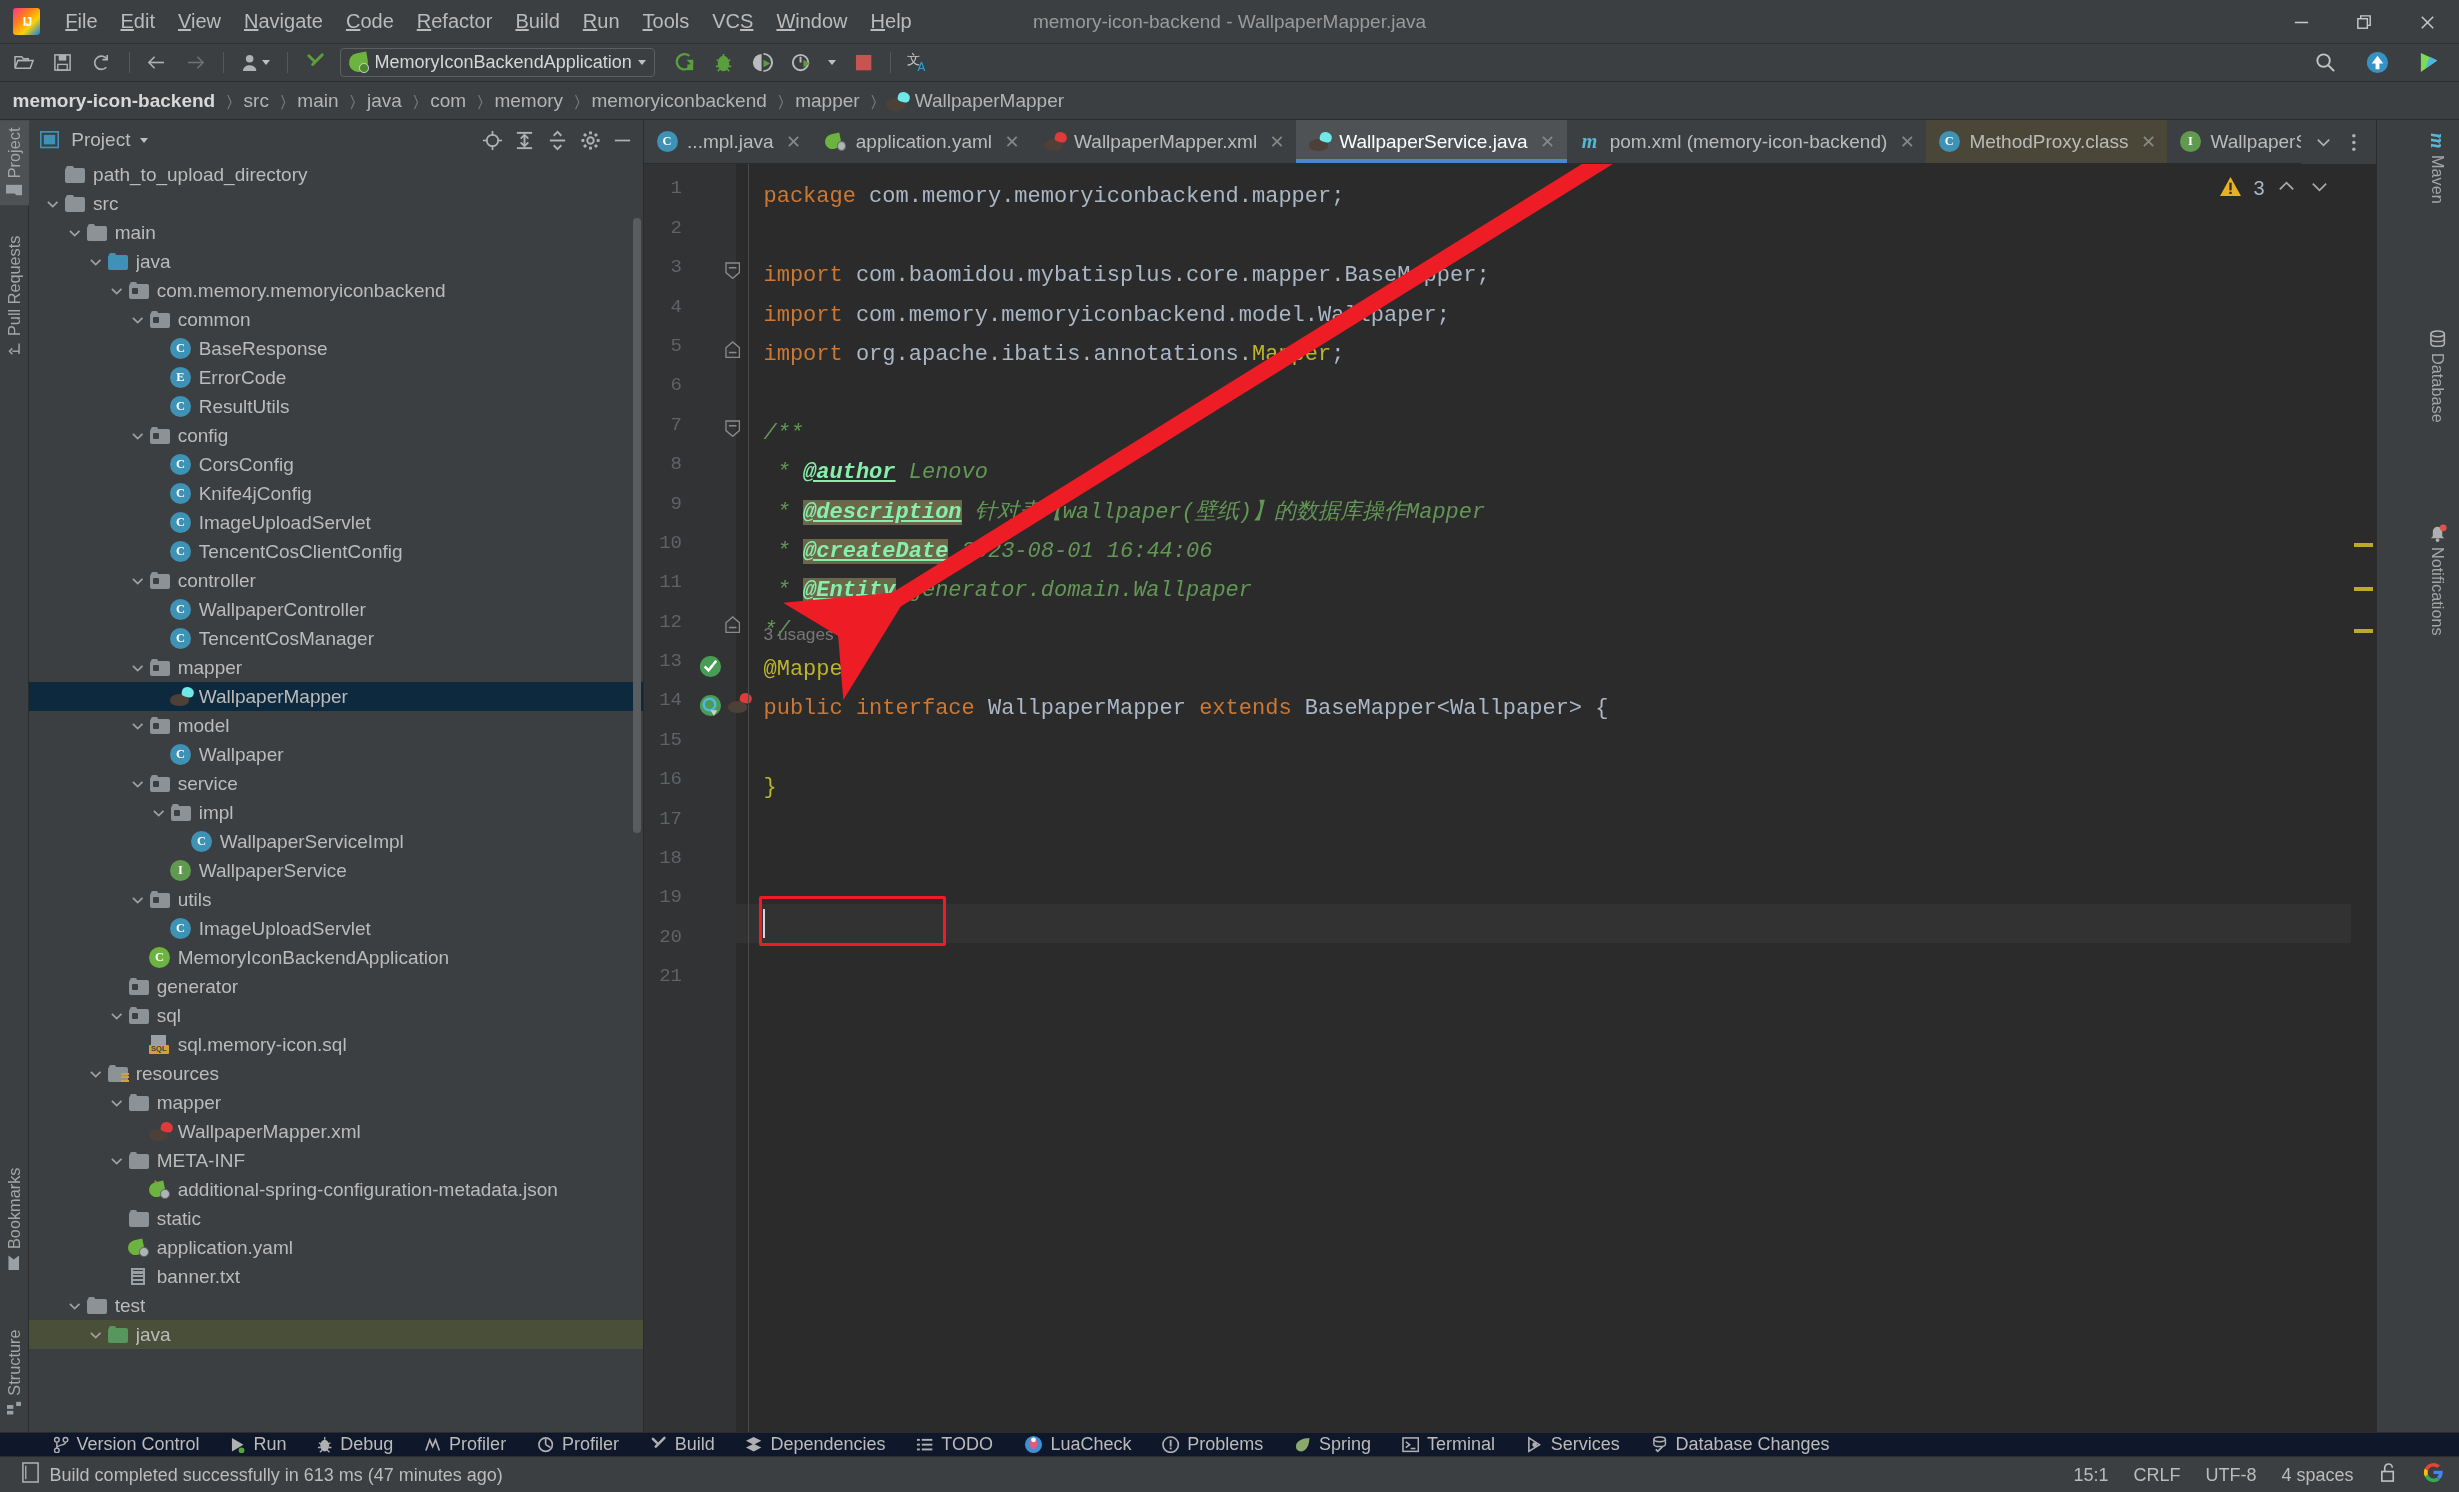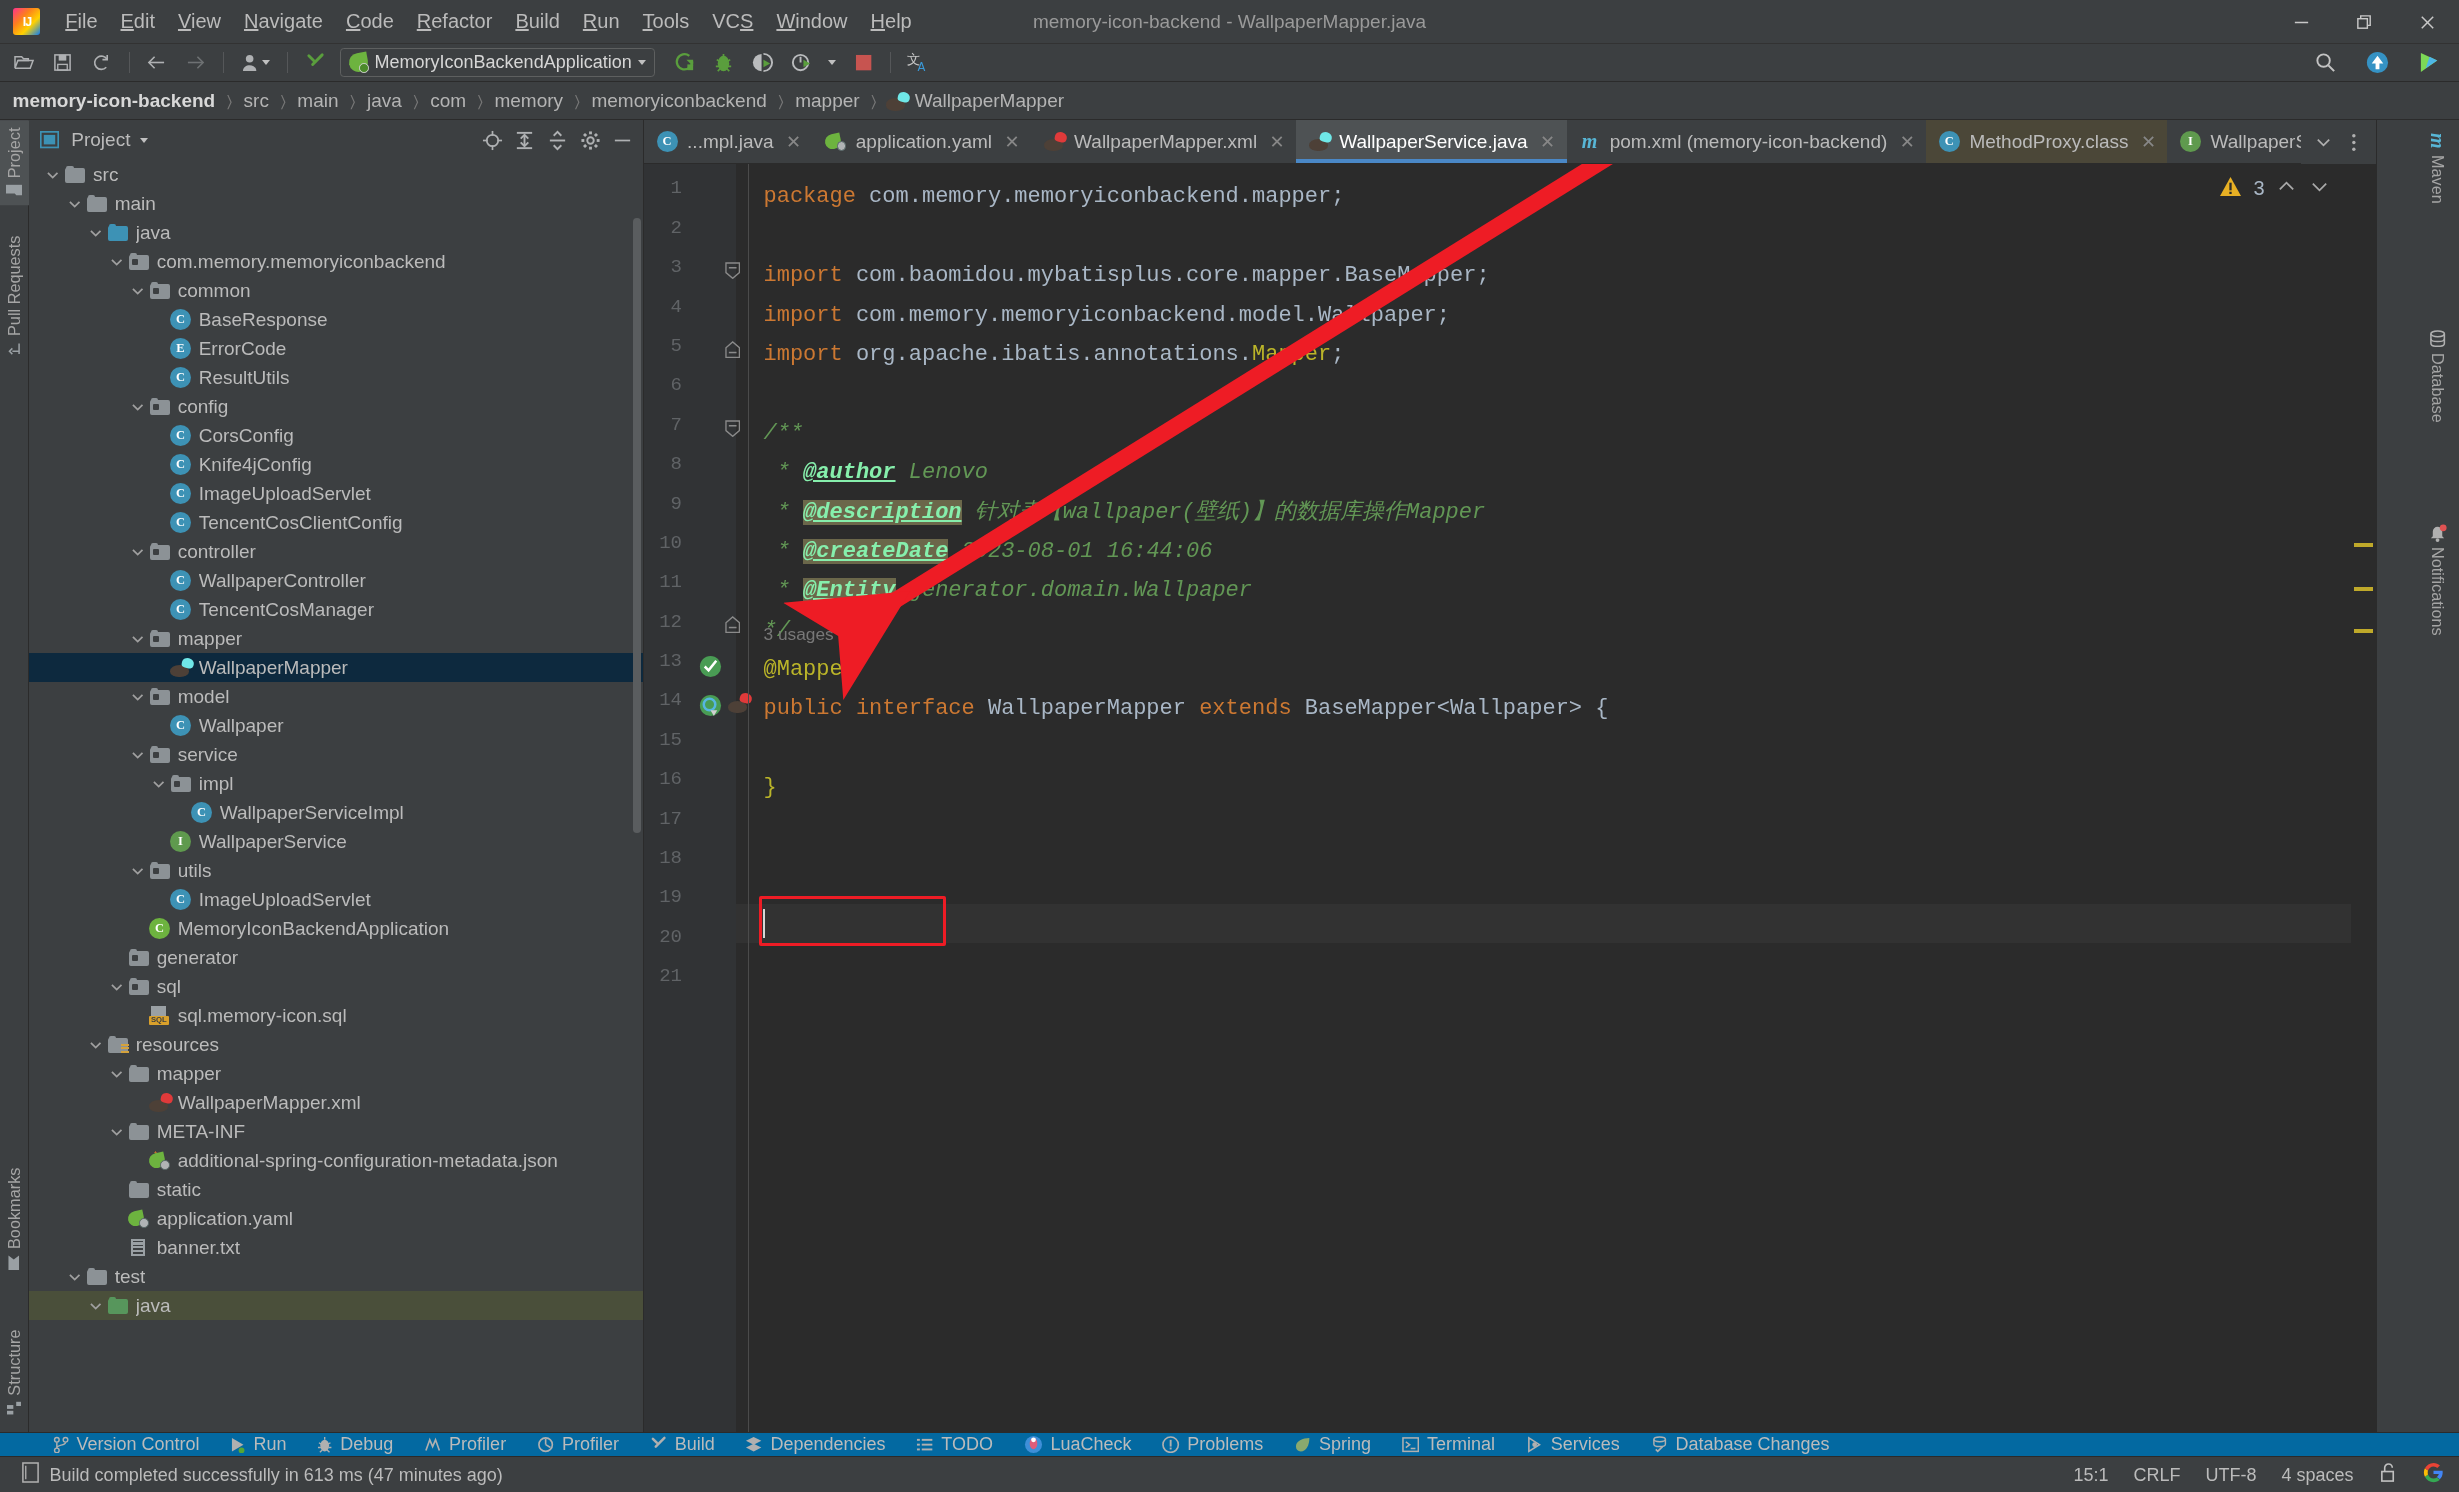--- a/index.html
+++ b/index.html
@@ -218,21 +218,21 @@
   .mk{position:absolute;right:2.9px;width:19px;height:3.8px;background:#bfa92a;}
 
   
   #right-strip{position:absolute;right:0;top:120px;width:83px;bottom:61px;
     background:#3c3f41;border-left:1px solid #2b2b2b;}
   #right-strip .vlabel{width:44px;left:38px;writing-mode:vertical-rl;}
 
   
   #bottom-bar{
     position:absolute;left:0;right:0;bottom:37px;height:24px;
-    background:#0369a1;display:flex;align-items:center;gap:0;
+    background:#0f172a;display:flex;align-items:center;gap:0;
     border-top:1px solid #2b2b2b;font-size:18px;color:#bbbbbb;padding-left:38px;
   }
   .bb-item{display:flex;align-items:center;gap:7.7px;padding:0 15.4px;height:24px;}
   #status-bar{
     position:absolute;left:0;right:0;bottom:0;height:37px;background:#3c3f41;
     display:flex;align-items:center;font-size:18px;color:#bbbbbb;
     border-top:1px solid #2b2b2b;padding-left:21px;gap:9.6px;
   }
   #status-right{position:absolute;right:15.4px;display:flex;align-items:center;gap:25px;}
 </style>
@@ -513,20 +513,27 @@
           </g>
         </svg>
     </span>
     <span class="ph-ic">
       <svg width="21" height="21" viewBox="0 0 22 22">
           <line x1="3" y1="11" x2="19" y2="11" stroke="#afb1b3" stroke-width="1.8"></line>
         </svg>
     </span>
   </div>
   <div id="tree">
+      <div class="trow">
+        <span class="twist" style="margin-left: 13.4px;"></span>
+        <span class="tico">
+          <span class="fld"></span>
+        </span>
+        <span class="tlabel">path_to_upload_directory</span>
+      </div>
       <div class="trow">
         <span class="twist" style="margin-left: 13.4px;">
           <svg width="13.4" height="13.4" viewBox="0 0 14 14">
             <polyline points="2,5 7,10 12,5" fill="none" stroke="#a0a0a0" stroke-width="1.8"></polyline>
           </svg>
         </span>
         <span class="tico">
           <span class="fld"></span>
         </span>
         <span class="tlabel">src</span>

